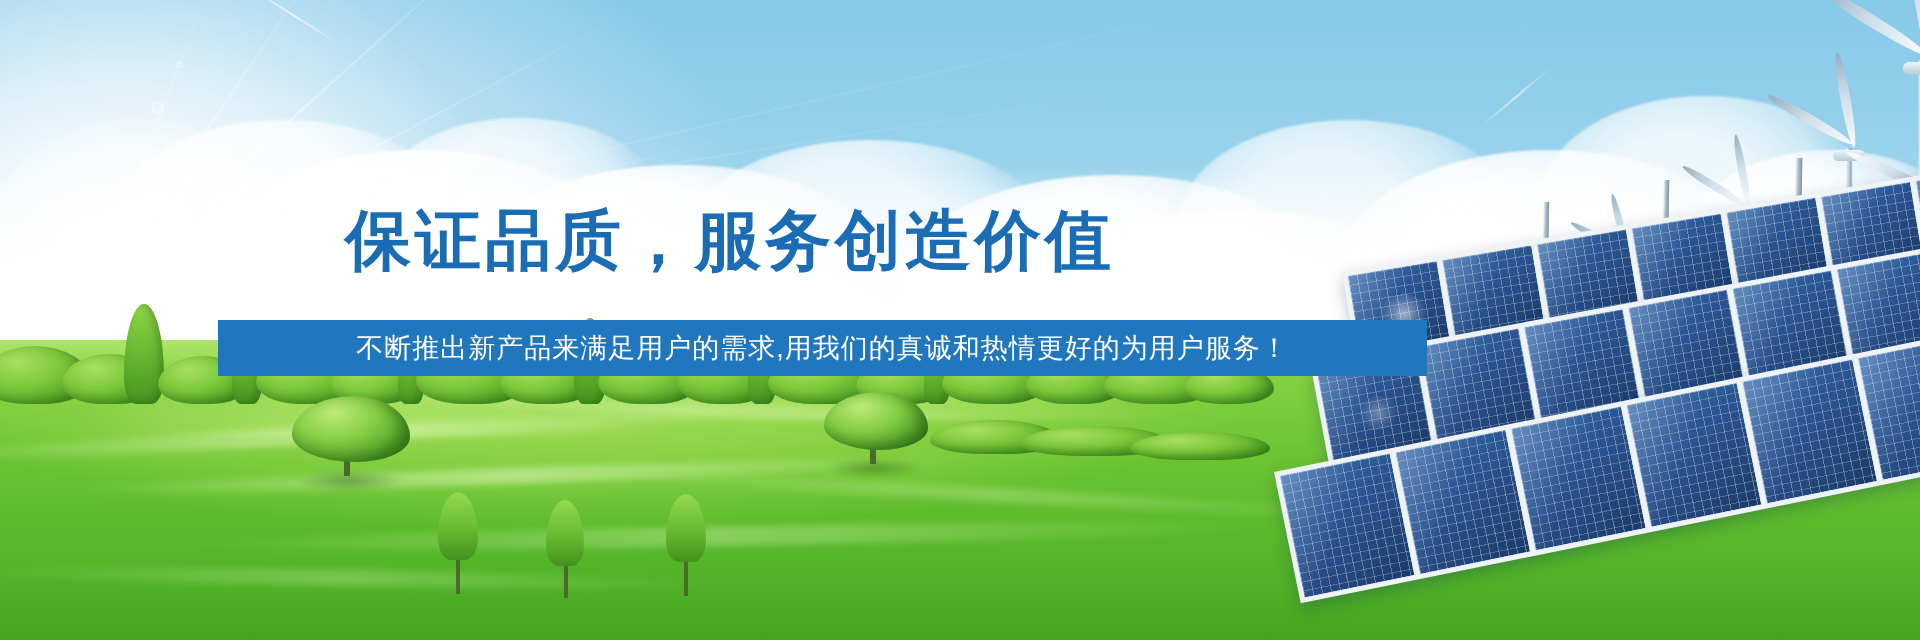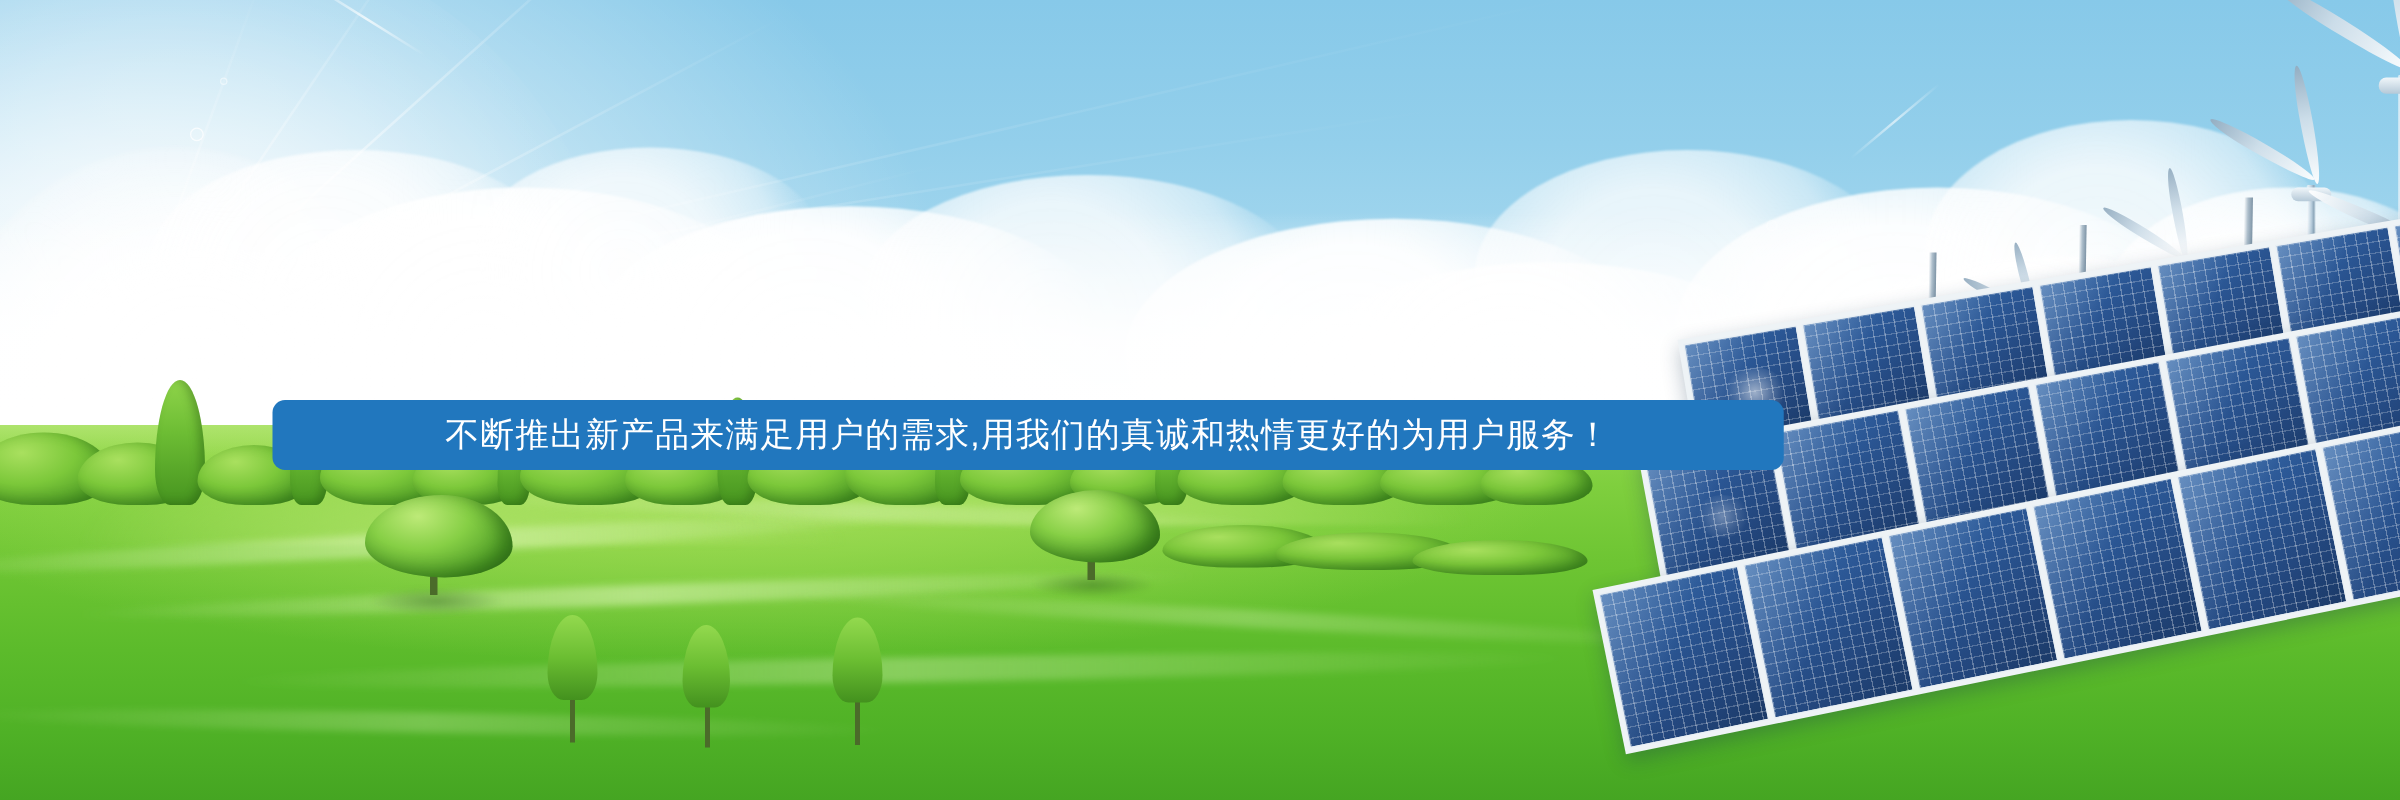--- a/index.html
+++ b/index.html
@@ -223,21 +223,21 @@
     letter-spacing:4px;
     color:#1a6cb5;
     white-space:nowrap;
     text-shadow:0 1px 0 rgba(255,255,255,.55);
   }
   .subtitle-bar {
     position:absolute;
     left:218px; top:320px;
     width:1209px; height:56px;
     background:#2177be;
-    display:flex; align-items:center; justify-content:center;border-radius:10px;
+    display:flex; align-items:center; justify-content:center;
   }
   .subtitle-text {
     font-family:"Liberation Sans","DejaVu Sans", sans-serif;
     font-size:27px;
     color:#ffffff;
     letter-spacing:1px;
     white-space:nowrap;
   }
 </style>
 </head>
@@ -406,18 +406,19 @@
       <div class="panel" style="width:114px; height:126px;"></div>
       <div class="panel" style="width:114px; height:126px;"></div>
       <div class="panel" style="width:114px; height:126px;"></div>
 
     </div>
 
     <div class="glint" style="left:208px; top:74px; width:52px; height:40px;"></div>
     <div class="glint" style="left:186px; top:176px; width:44px; height:34px; opacity:.6;"></div>
   </div>
 
+  <div class="headline">保证品质，服务创造价值</div>
 
   <div class="subtitle-bar">
     <span class="subtitle-text">不断推出新产品来满足用户的需求,用我们的真诚和热情更好的为用户服务！</span>
   </div>
 
 </div>
 
 </body></html>

